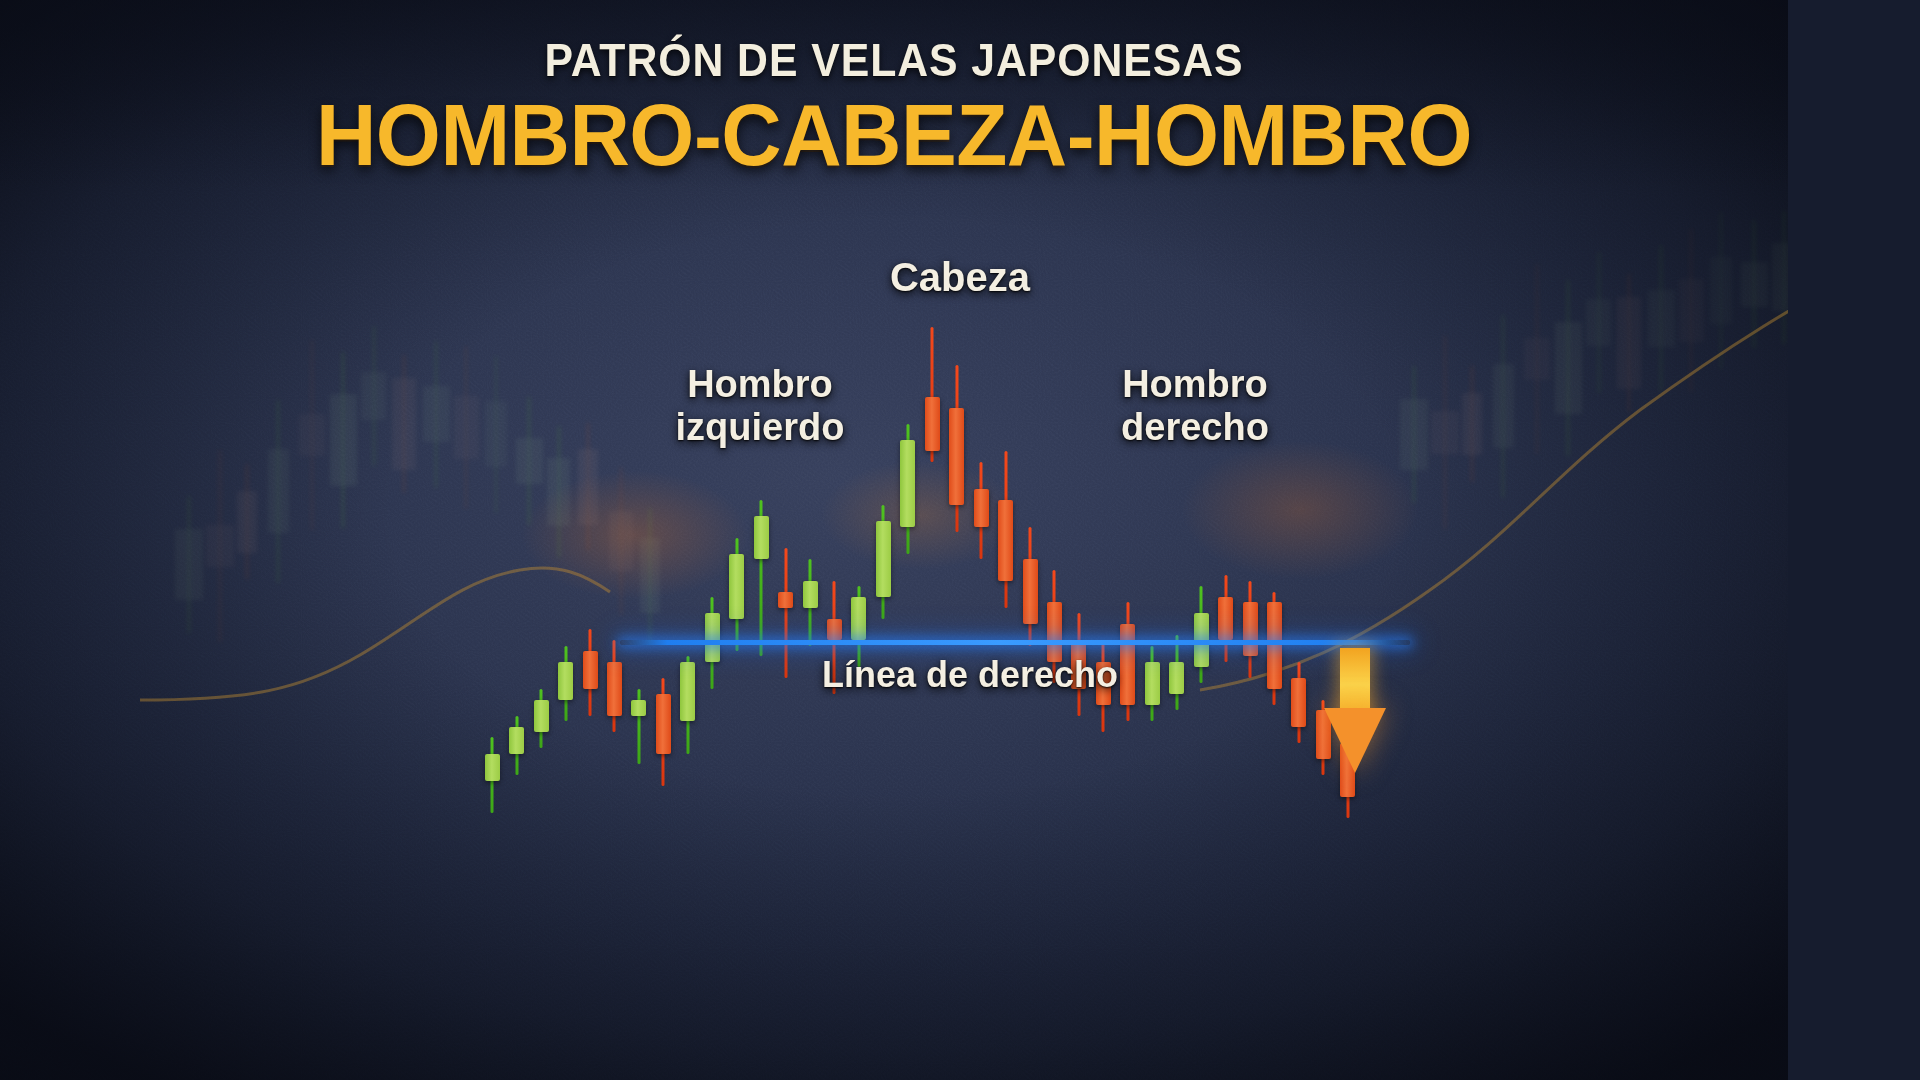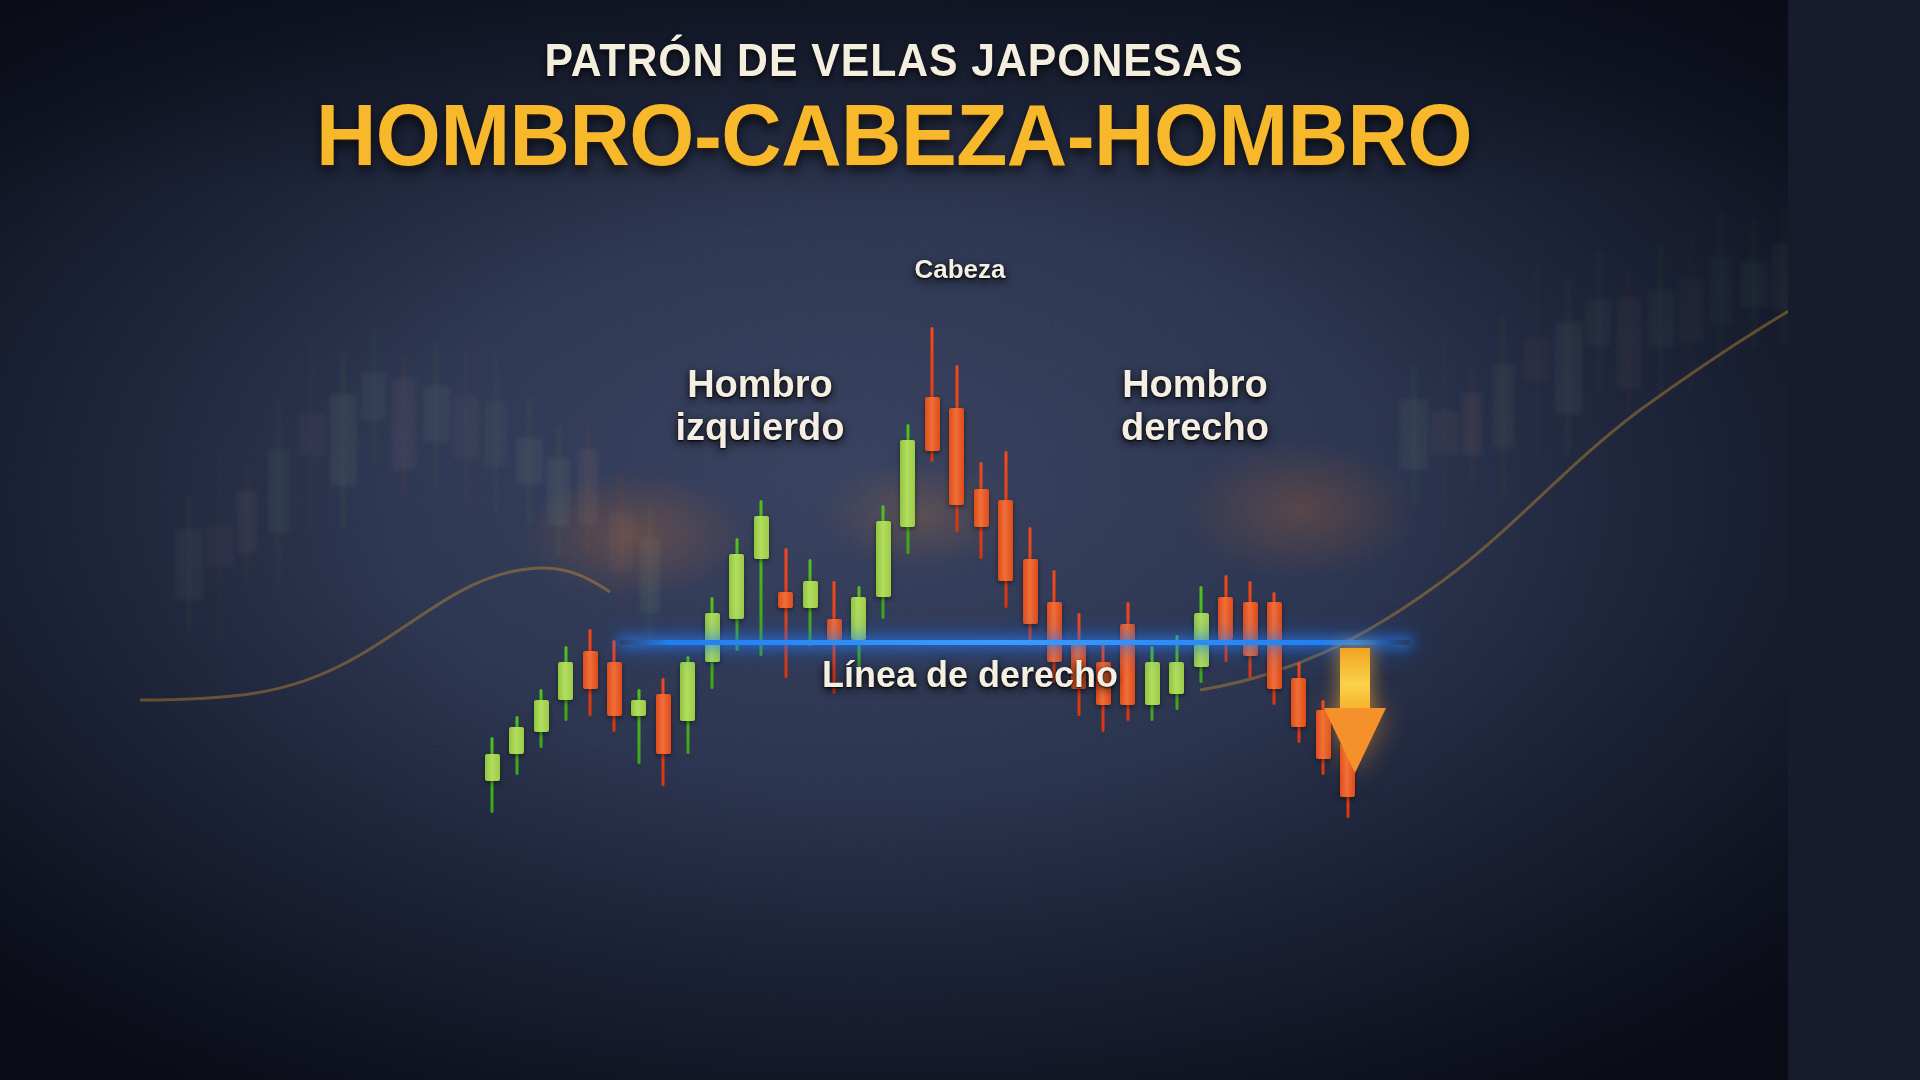--- a/index.html
+++ b/index.html
@@ -77,21 +77,21 @@
   }
 
   
   .annot {
     position:absolute; z-index:45;
     color:#f4efe2; font-weight:bold;
     text-align:center; line-height:1.13;
     text-shadow:0 3px 8px rgba(0,0,0,.85), 0 1px 2px rgba(0,0,0,.9);
     white-space:pre-line;
   }
-  #annot-head      { left:845px; top:255px;  width:230px; font-size:26px; }
+  #annot-head      { left:845px; top:255px;  width:230px; font-size:40px; }
   #annot-left      { left:625px; top:363px;  width:270px; font-size:38px; }
   #annot-right     { left:1060px;top:363px;  width:270px; font-size:38px; }
   #annot-neckline  { left:770px; top:655px;  width:400px; font-size:36px; }
 
   
   #chart { position:absolute; inset:0; z-index:20; }
   .candle { position:absolute; }
   .wick {
     position:absolute; left:50%; transform:translateX(-50%);
     width:3px; top:0; bottom:0; border-radius:2px;

